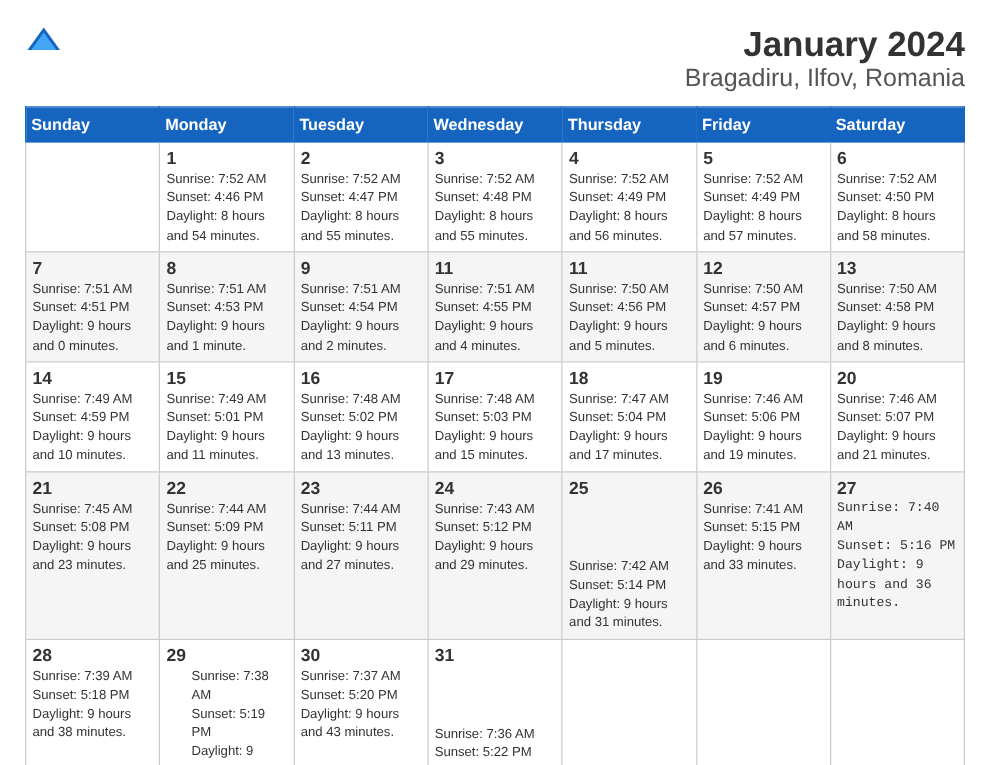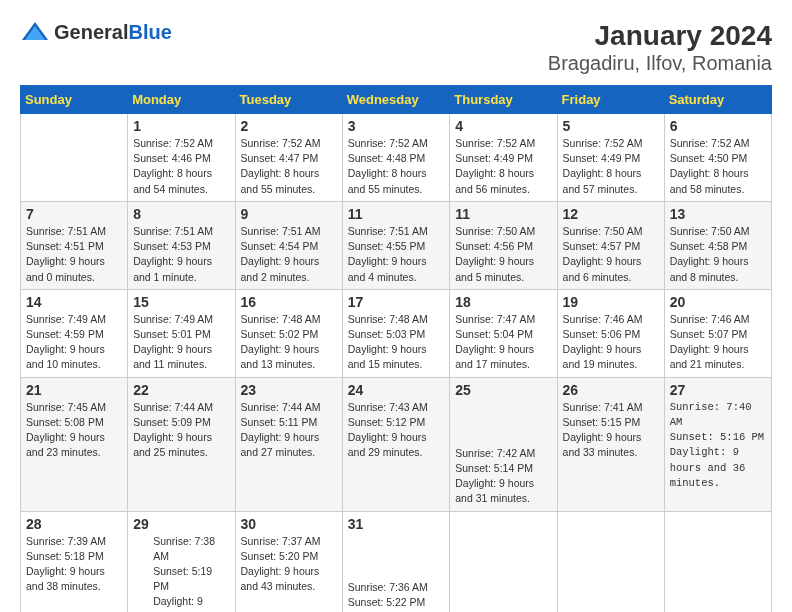--- a/index.html
+++ b/index.html
@@ -47,21 +47,21 @@
       font-size: 20px;
       color: #555;
     }
     .calendar-table {
       width: 100%;
       border-collapse: collapse;
       font-size: 11px;
     }
     .calendar-table th {
       background-color: #1565c0;
-      color: #fde047;
+      color: #ffffff;
       padding: 6px 4px;
       text-align: left;
       font-size: 13px;
       font-weight: bold;
       border: 1px solid #1565c0;
     }
     .calendar-table td {
       border: 1px solid #ccc;
       vertical-align: top;
       padding: 4px 5px;
@@ -90,23 +90,20 @@
   </style>
 </head>
 <body>
 
 <div class="header-area">
   <div class="logo">
     <svg class="logo-icon" viewBox="0 0 30 24" xmlns="http://www.w3.org/2000/svg">
       <polygon points="15,2 28,20 2,20" fill="#1565c0"></polygon>
       <polygon points="15,6 25,20 5,20" fill="#42a5f5"></polygon>
     </svg>
-    <div>
-      <span class="logo-text-general">General</span><span class="logo-text-blue">Blue</span>
-    </div>
   </div>
   <div class="title-area">
     <div class="month-title">January 2024</div>
     <div class="location-title">Bragadiru, Ilfov, Romania</div>
   </div>
 </div>
 
 <table class="calendar-table">
   <thead>
     <tr>

